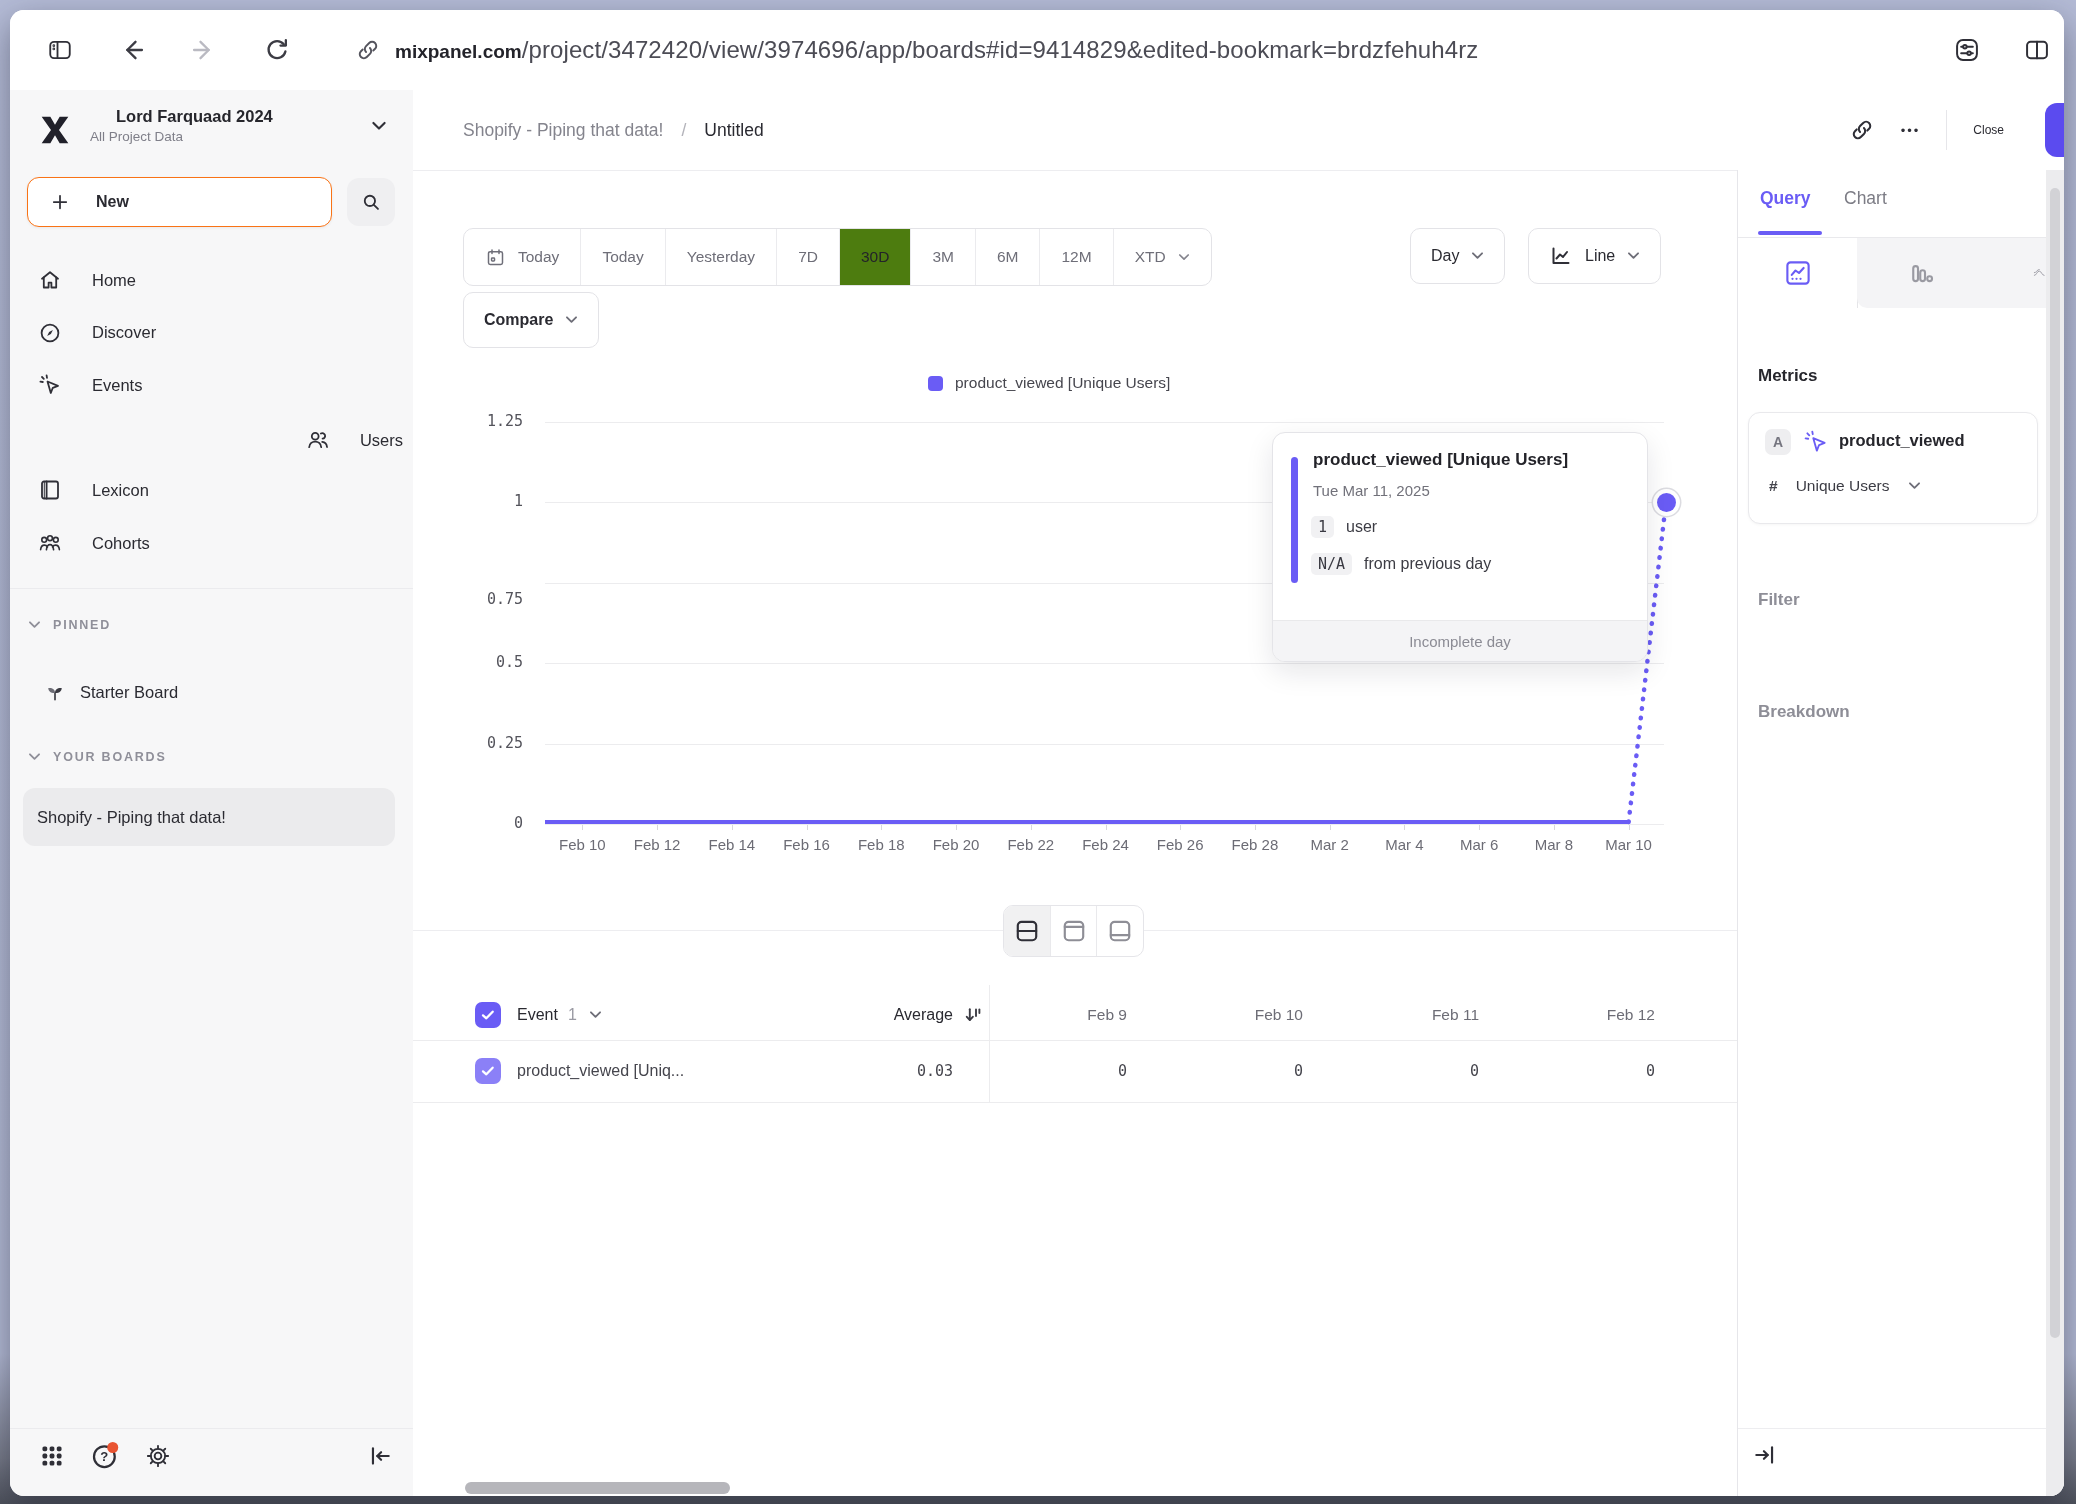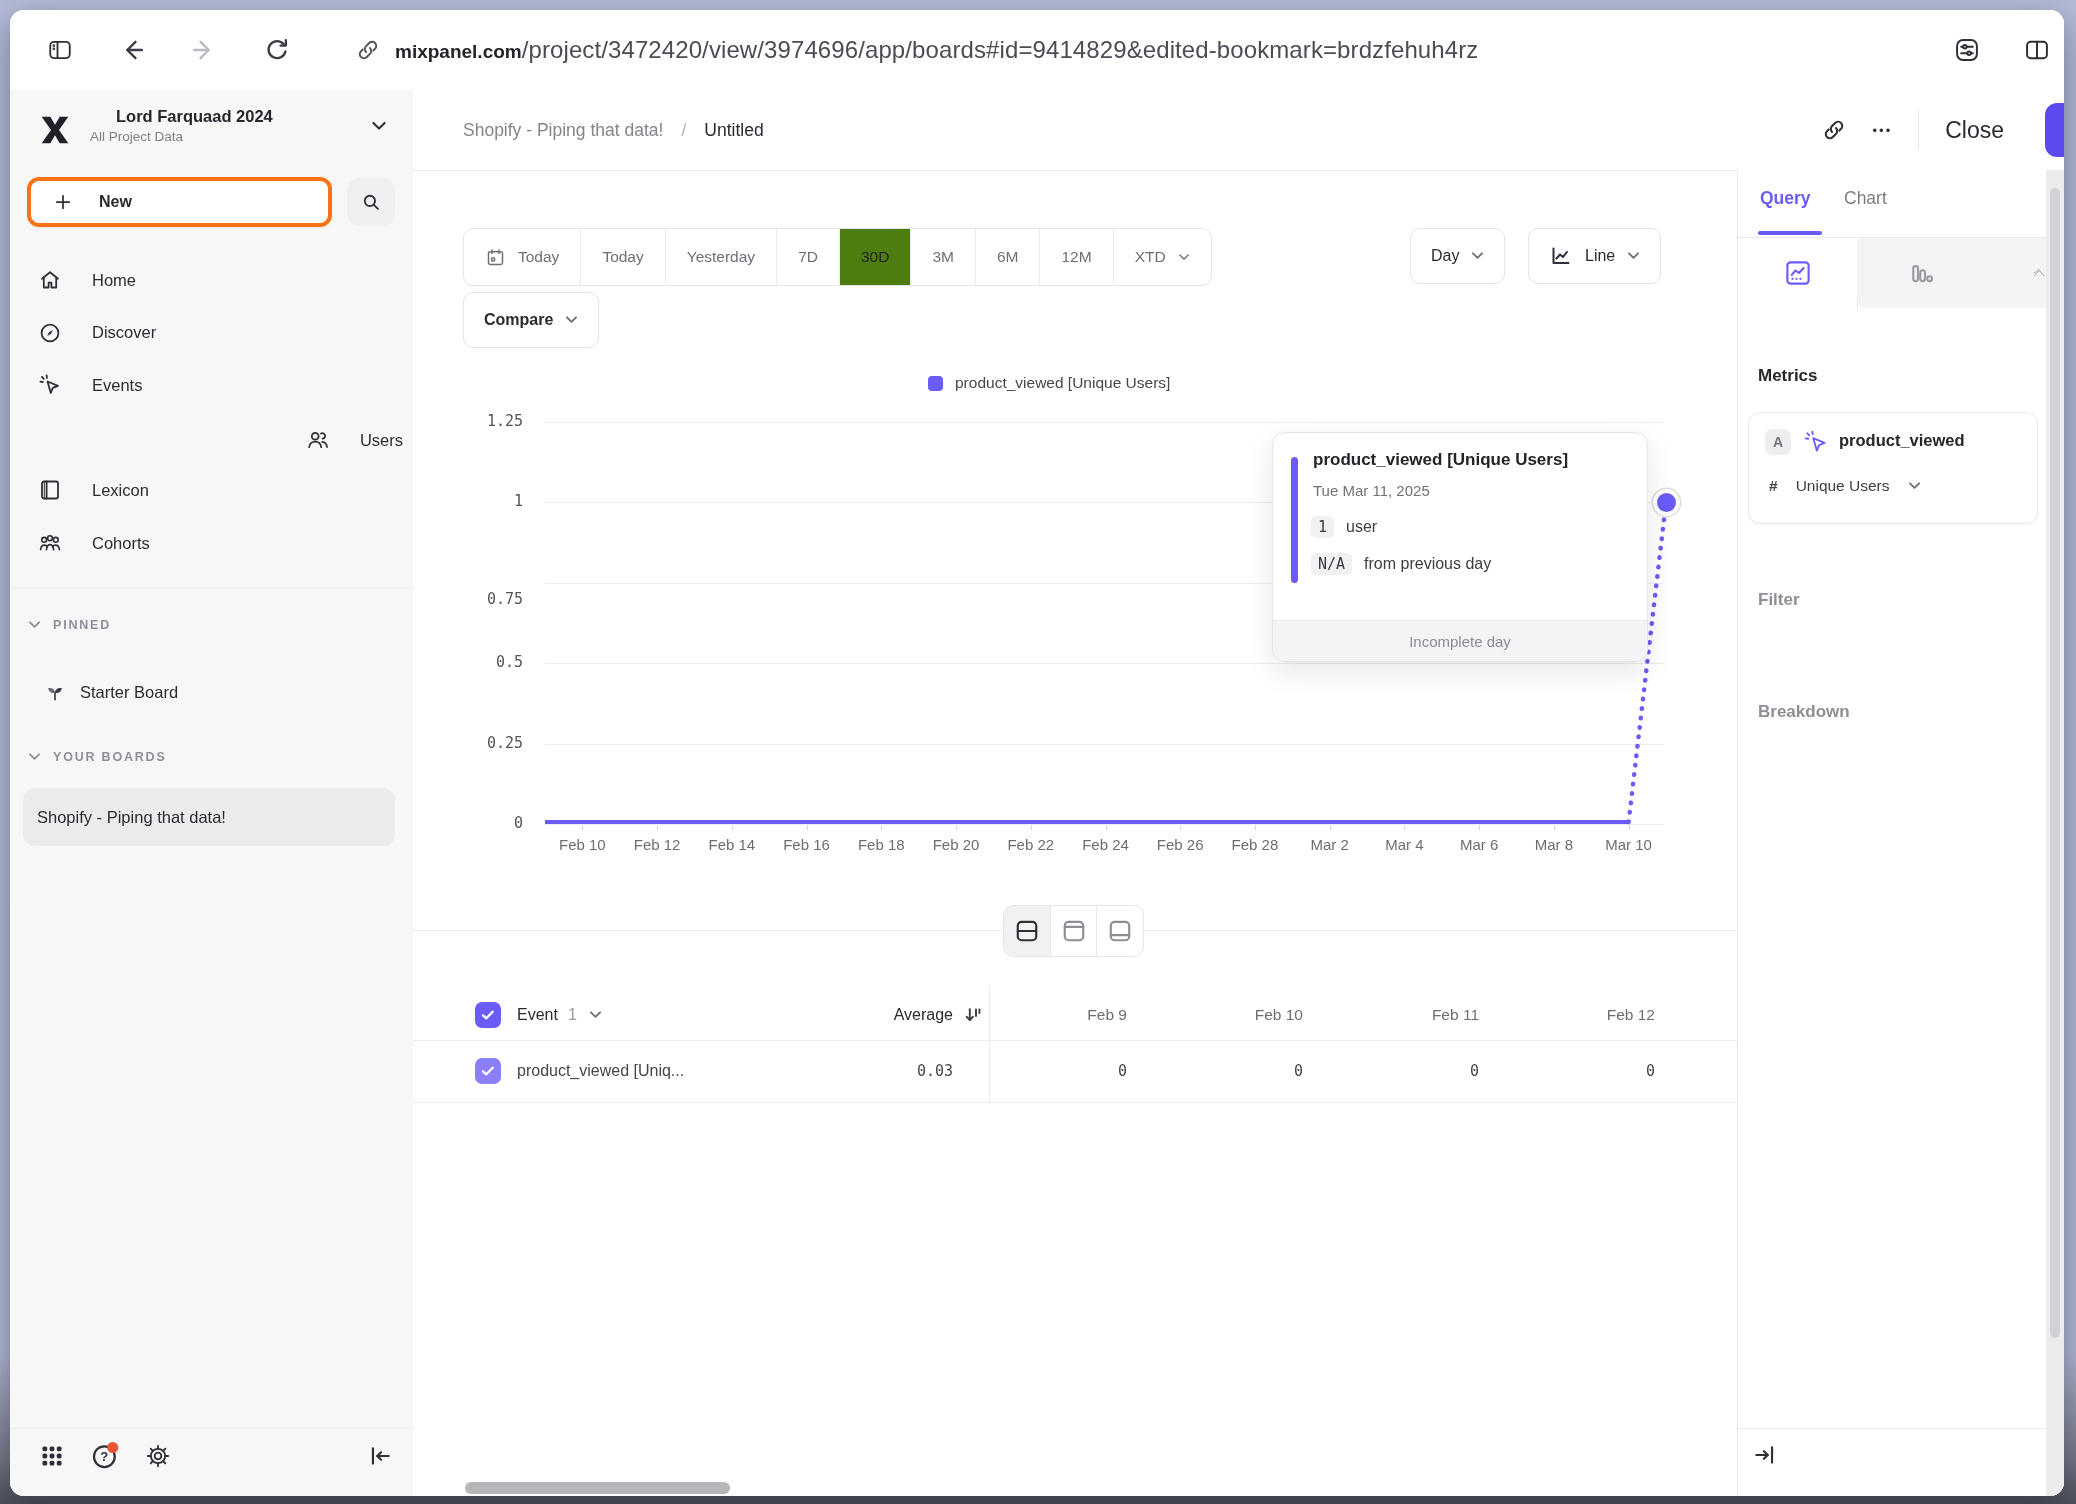--- a/index.html
+++ b/index.html
@@ -21,21 +21,21 @@
   .url{position:absolute;left:345px;top:0;height:80px;display:flex;align-items:center;gap:14px;}
   .url .domain{font-size:19px;color:#23232a;font-weight:600;}
   .url .path{font-size:24px;color:#4c4c55;font-weight:400;letter-spacing:.1px;}
 
   
   .sidebar{position:absolute;left:0;top:80px;bottom:0;width:403px;background:#f7f7f8;
     border-right:1px solid #ececef;}
   .ws-name{font-size:16.5px;font-weight:700;color:#26262c;margin-left:26px;}
   .ws-sub{font-size:13.5px;color:#7f7f89;margin-top:3px;}
   .new-btn{position:absolute;left:17px;top:87px;width:305px;height:50px;background:#fff;
-    border:4px solid #f97316;border-radius:12px;box-shadow:0 1px 3px rgba(0,0,0,.06);
+    border:1px solid #f97316;border-radius:12px;box-shadow:0 1px 3px rgba(0,0,0,.06);
     display:flex;align-items:center;gap:26px;padding-left:22px;box-sizing:border-box;
     font-size:16px;font-weight:600;color:#2a2a31;cursor:pointer;}
   .search-btn{position:absolute;left:337px;top:88px;width:48px;height:48px;border-radius:12px;
     background:#efeff1;display:flex;align-items:center;justify-content:center;cursor:pointer;}
   .nav-item{position:absolute;left:10px;width:383px;height:50px;display:flex;align-items:center;
     gap:30px;padding-left:18px;box-sizing:border-box;border-radius:10px;cursor:pointer;
     font-size:16.5px;color:#2b2b32;}
   .side-div{position:absolute;left:0;right:0;height:1px;background:#ebebee;}
   .sec-label{position:absolute;left:18px;display:flex;align-items:center;gap:12px;
     font-size:12.5px;font-weight:700;letter-spacing:1.8px;color:#8f8f99;cursor:pointer;}
@@ -49,21 +49,21 @@
   
   .right-zone{position:absolute;left:403px;top:80px;right:0;bottom:0;background:#fff;}
   .crumb-row{position:absolute;left:0;top:0;right:0;height:80px;border-bottom:1px solid #ededf0;}
   .crumbs{position:absolute;left:50px;top:0;height:80px;display:flex;align-items:center;gap:18px;
     font-size:17.5px;}
   .crumb-board{color:#84848d;cursor:pointer;}
   .crumb-sep{color:#b3b3ba;}
   .crumb-page{color:#2a2a31;font-weight:500;}
   .crumb-actions{position:absolute;right:60px;top:0;height:80px;display:flex;align-items:center;gap:26px;}
   .vdiv{width:1px;height:40px;background:#e6e6ea;}
-  .close-lbl{font-size:23px;color:#2a2a31;cursor:pointer;}
+  .close-lbl{font-size:12px;color:#2a2a31;cursor:pointer;}
   .save-sliver{position:absolute;right:0;top:13px;width:19px;height:54px;background:#5b4bef;
     border-radius:12px 0 0 12px;cursor:pointer;}
   .body-row{position:absolute;left:0;top:80px;right:18px;bottom:0;}
 
   
   .content{position:absolute;left:0;top:0;bottom:0;width:1325px;overflow:hidden;}
   .seg-wrap{position:absolute;left:50px;top:58px;height:56px;display:flex;align-items:stretch;
     border:1px solid #e3e3e7;border-radius:10px;overflow:hidden;background:#fff;}
   .seg{display:flex;align-items:center;gap:12px;padding:0 21px;font-size:15.5px;color:#6e6e78;
     border-right:1px solid #ebebee;cursor:pointer;white-space:nowrap;}

